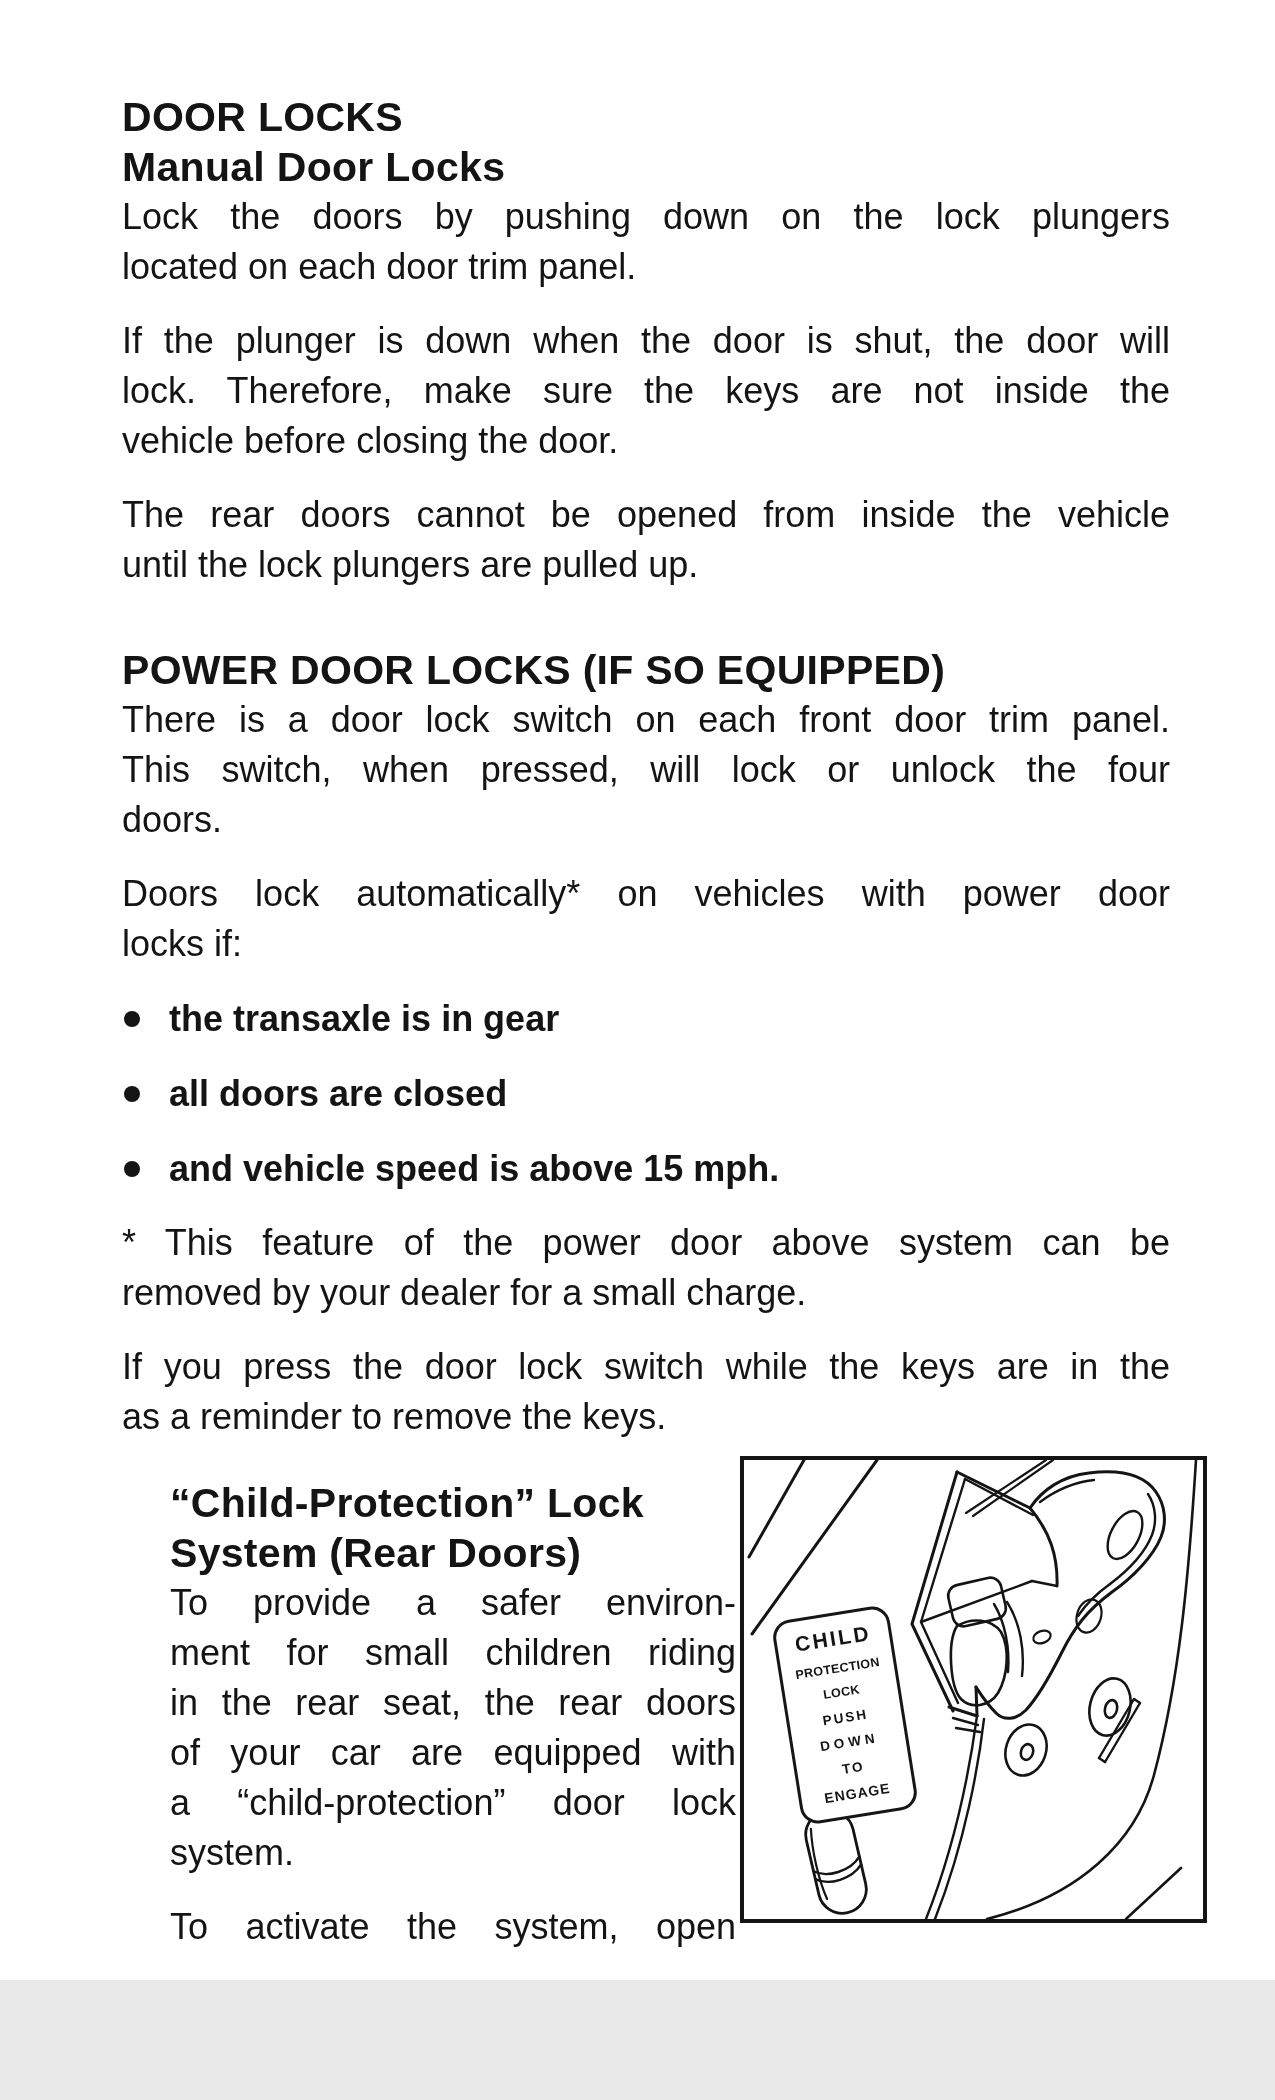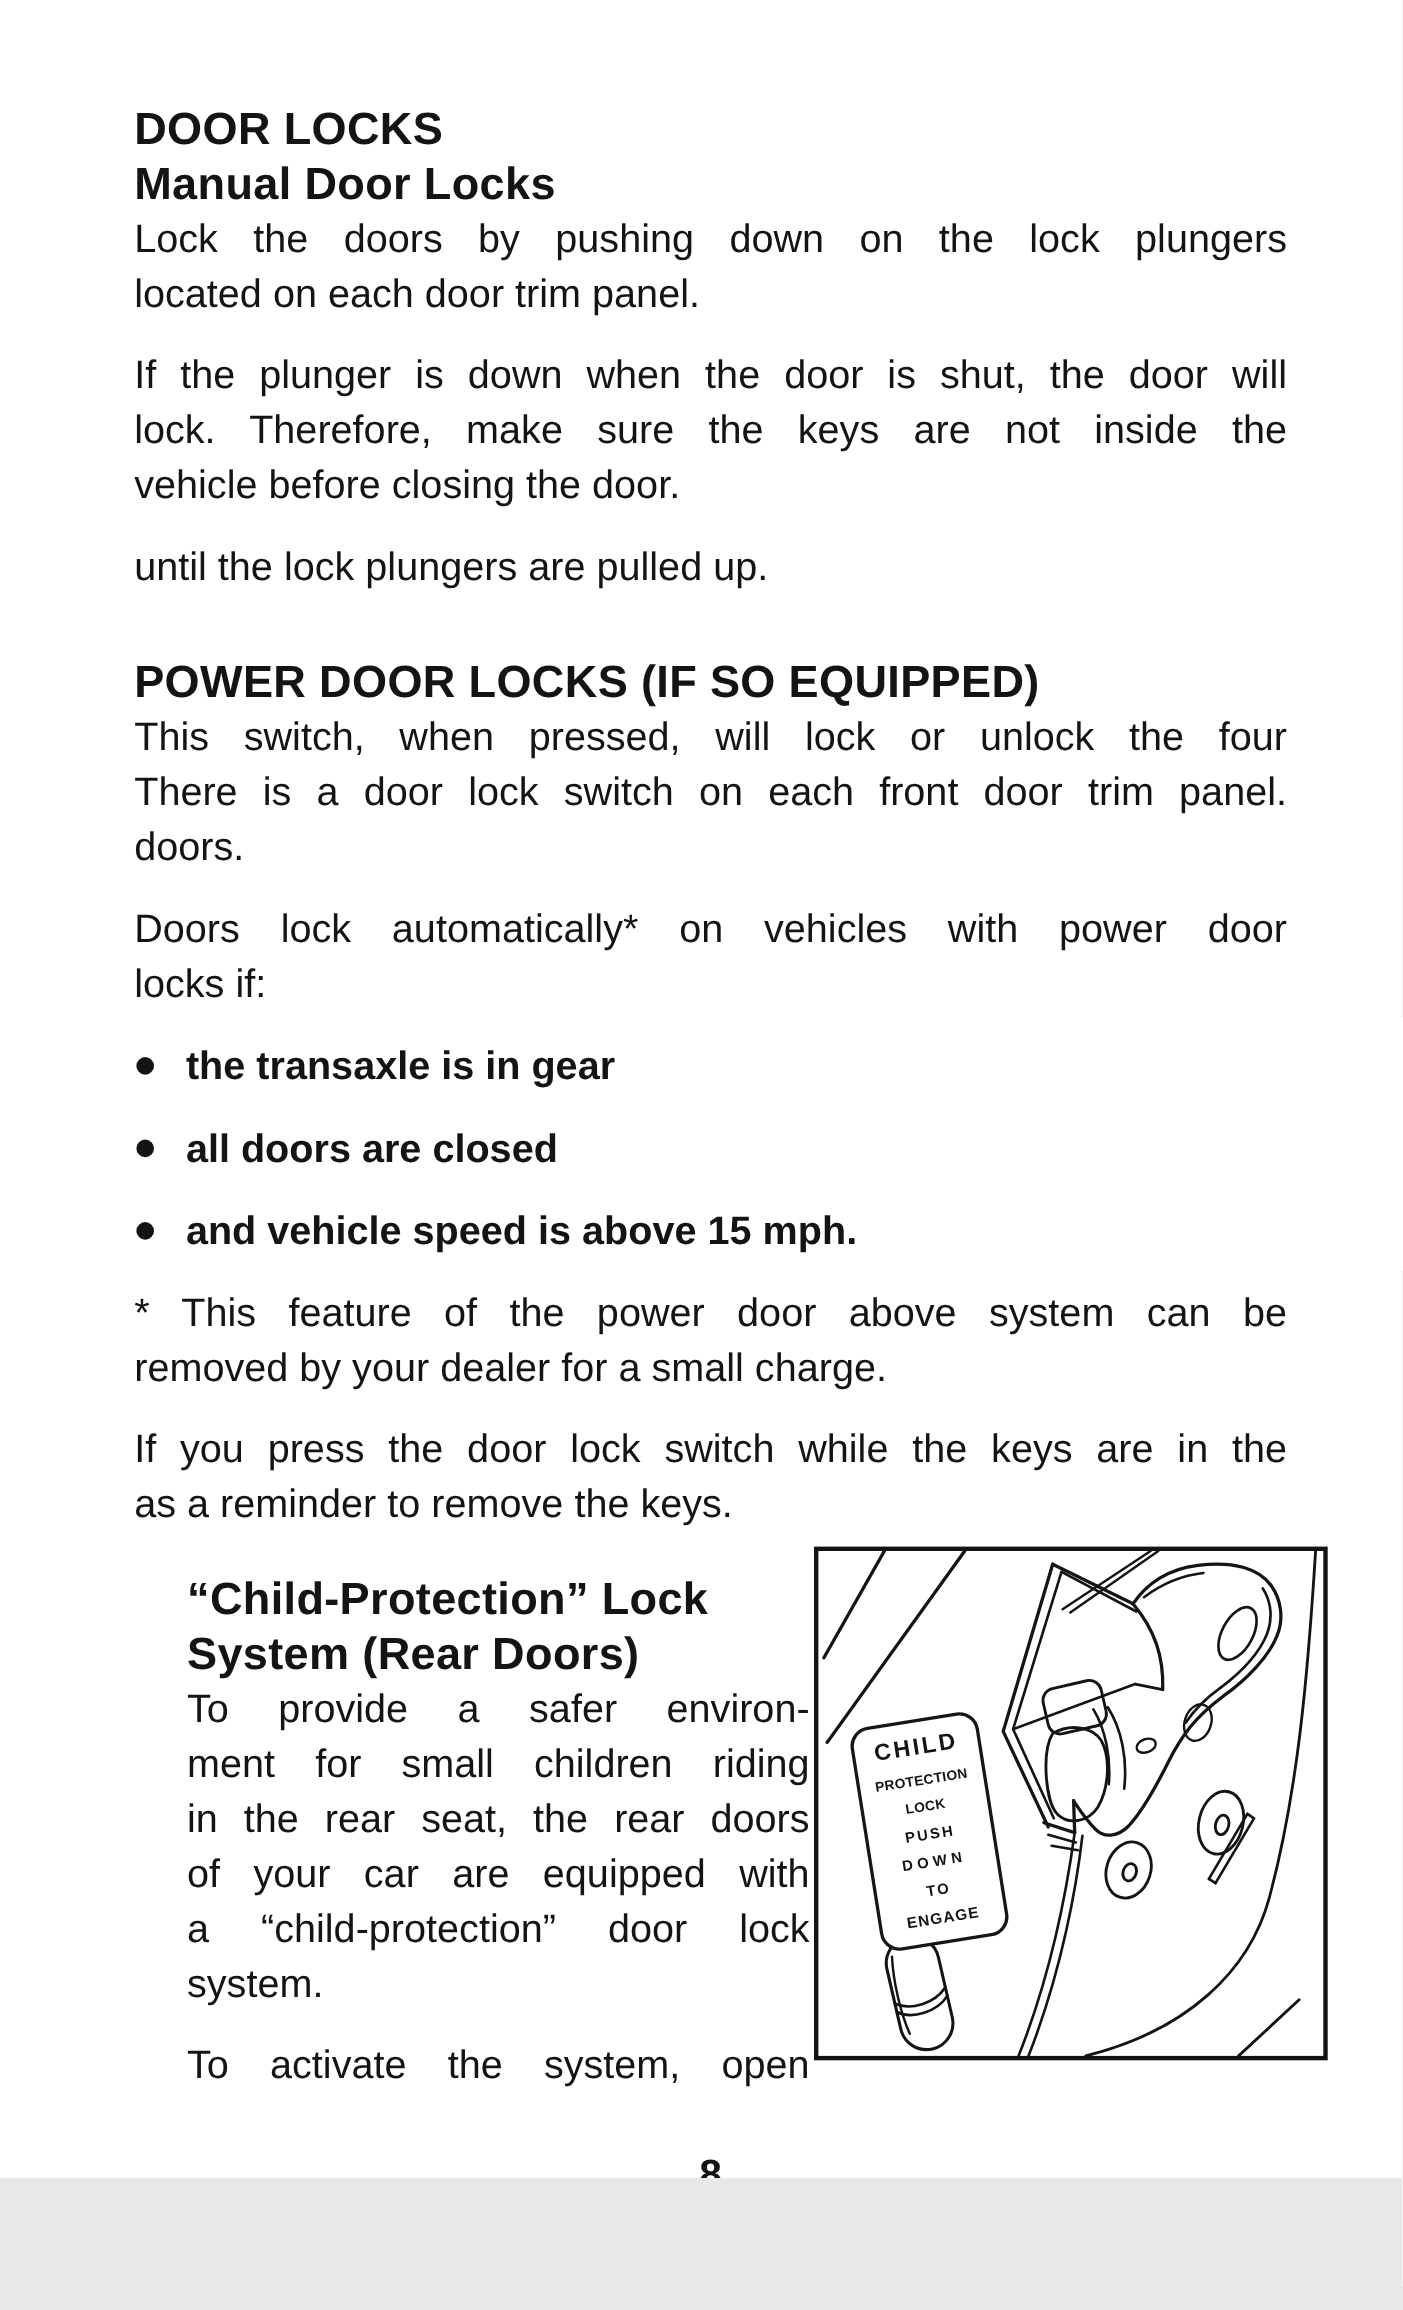--- a/index.html
+++ b/index.html
@@ -81,28 +81,29 @@
     <div class="ln last">located on each door trim panel.</div>
   </div>
 
   <div class="para">
     <div class="ln">If the plunger is down when the door is shut, the door will</div>
     <div class="ln">lock. Therefore, make sure the keys are not inside the</div>
     <div class="ln last">vehicle before closing the door.</div>
   </div>
 
   <div class="para">
+    <div class="ln">The rear doors cannot be opened from inside the vehicle</div>
     <div class="ln last">until the lock plungers are pulled up.</div>
   </div>
 
   <div class="hline sec-gap">POWER DOOR LOCKS (IF SO EQUIPPED)</div>
 
   <div class="para tight">
+    <div class="ln">There is a door lock switch on each front door trim panel.</div>
     <div class="ln">This switch, when pressed, will lock or unlock the four</div>
-    <div class="ln">There is a door lock switch on each front door trim panel.</div>
     <div class="ln last">doors.</div>
   </div>
 
   <div class="para">
     <div class="ln">Doors lock automatically* on vehicles with power door</div>
     <div class="ln last">locks if:</div>
   </div>
 
   <div class="bullet-row">
     <span class="bullet-dot"></span>

